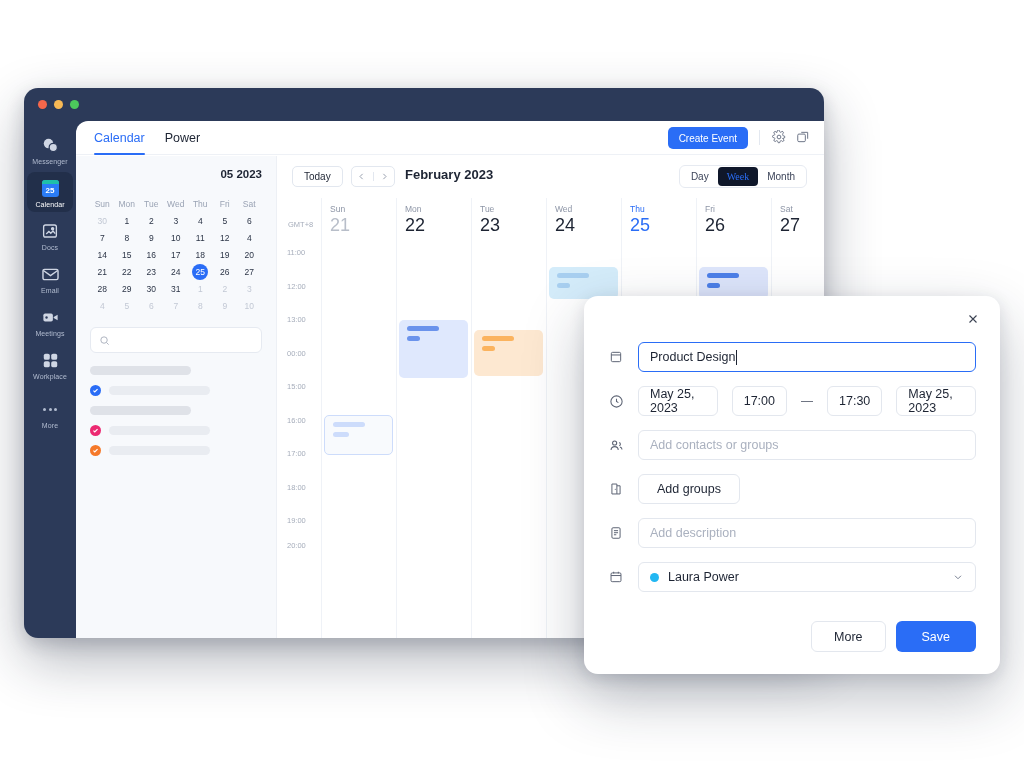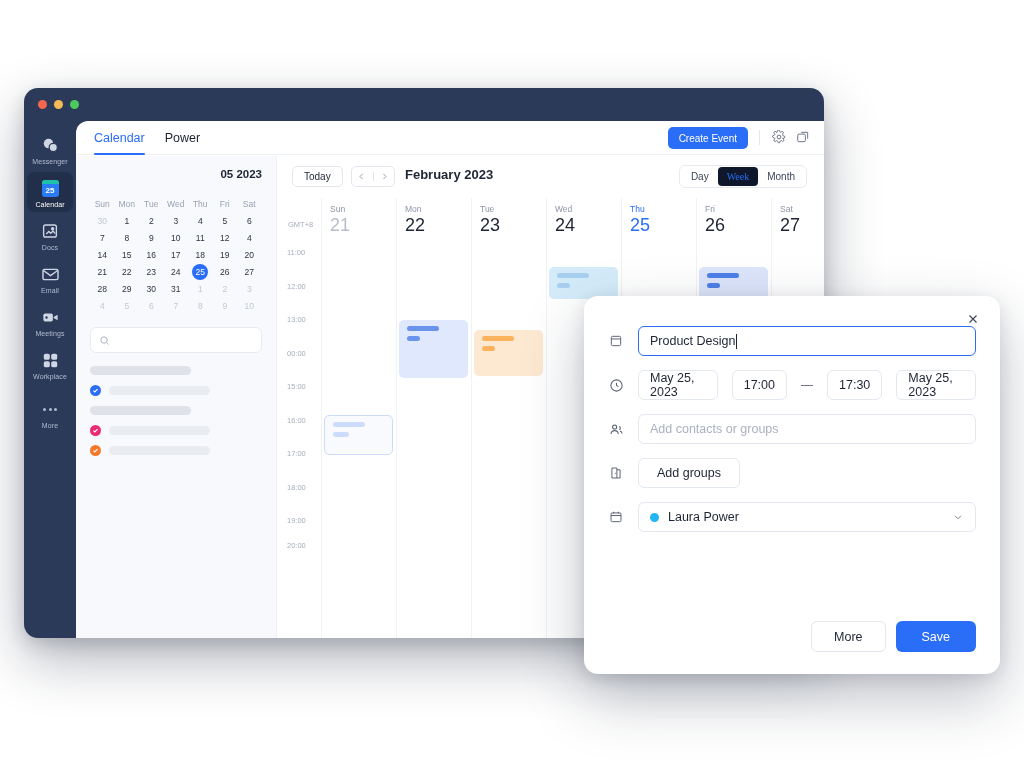--- a/index.html
+++ b/index.html
@@ -607,21 +607,21 @@
   </div>
 </div>
 
 <div id="modal">
   <span id="modal-close">
     <svg class="ico" width="14" height="14" viewBox="0 0 24 24" fill="none" stroke="#3b4252" stroke-width="1.9">
       <path d="M6 6l12 12M18 6L6 18"></path>
     </svg>
   </span>
 
-  <div class="m-row" style="margin-top:8px">
+  <div class="m-row" style="margin-top:24px">
     <span class="m-icon">
       <svg class="ico" width="14" height="14" viewBox="0 0 24 24" fill="none" stroke="#5c6373" stroke-width="1.7">
         <rect x="4" y="4" width="16" height="16" rx="2.2"></rect>
           <path d="M4 8.5h16"></path>
       </svg>
     </span>
     <div class="m-field focused">
       <span>Product Design</span>
         <span class="caret"></span>
     </div>
@@ -658,20 +658,31 @@
     <span class="m-icon">
       <svg class="ico" width="14" height="14" viewBox="0 0 24 24" fill="none" stroke="#5c6373" stroke-width="1.7">
         <path d="M5 3.5h8.5v17H5z"></path>
           <path d="M13.5 6.5H19v14h-5.5"></path>
           <circle cx="10.8" cy="12.4" r="1" fill="#5c6373" stroke="none"></circle>
       </svg>
     </span>
     <div class="m-chip" style="padding:0 18px">Add groups</div>
   </div>
 
+  <div class="m-row">
+    <span class="m-icon">
+      <svg class="ico" width="14" height="14" viewBox="0 0 24 24" fill="none" stroke="#5c6373" stroke-width="1.7">
+        <rect x="5" y="3" width="14" height="18" rx="2"></rect>
+          <path d="M8.5 8h7M8.5 11.5h7M8.5 15h4"></path>
+      </svg>
+    </span>
+    <div class="m-field">
+      <span class="placeholder">Add description</span>
+    </div>
+  </div>
 
   <div class="m-row">
     <span class="m-icon">
       <svg class="ico" width="14" height="14" viewBox="0 0 24 24" fill="none" stroke="#5c6373" stroke-width="1.7">
         <rect x="3.5" y="5" width="17" height="15" rx="2"></rect>
           <path d="M3.5 9.5h17"></path>
           <path d="M8 3v3M16 3v3"></path>
       </svg>
     </span>
     <div class="m-field" style="justify-content:space-between">

